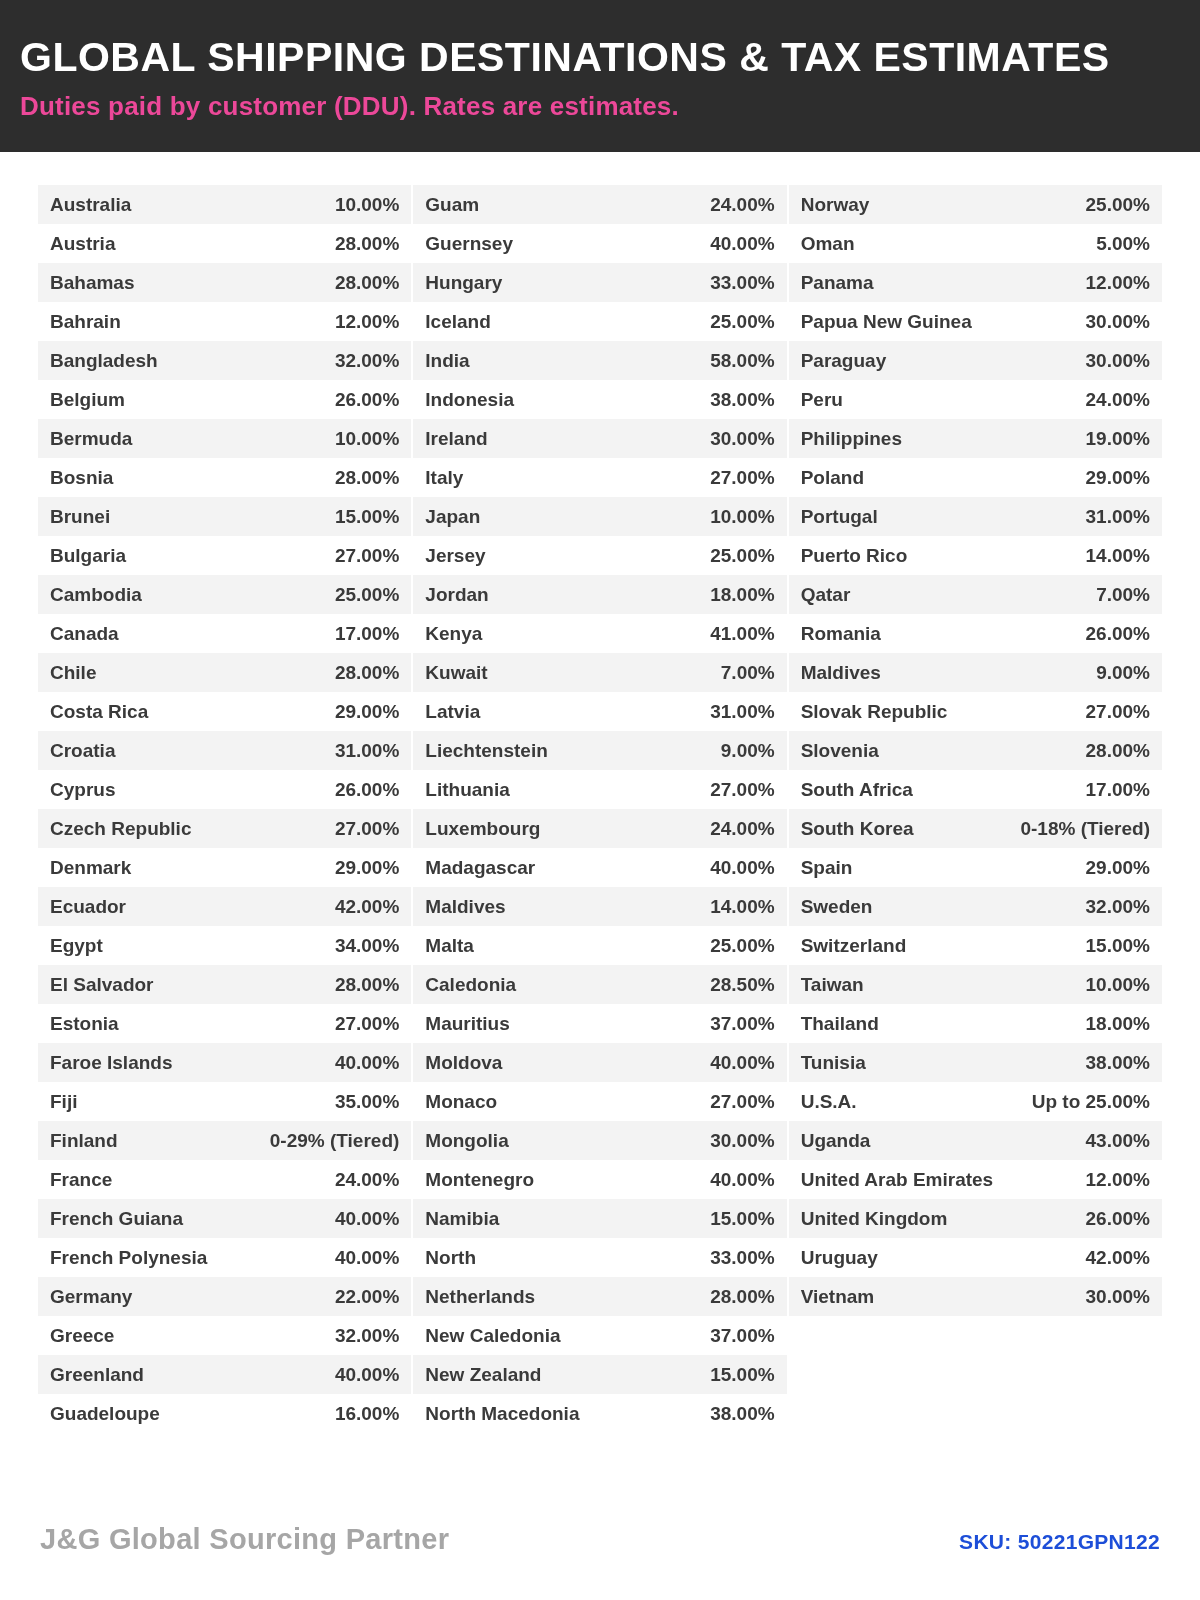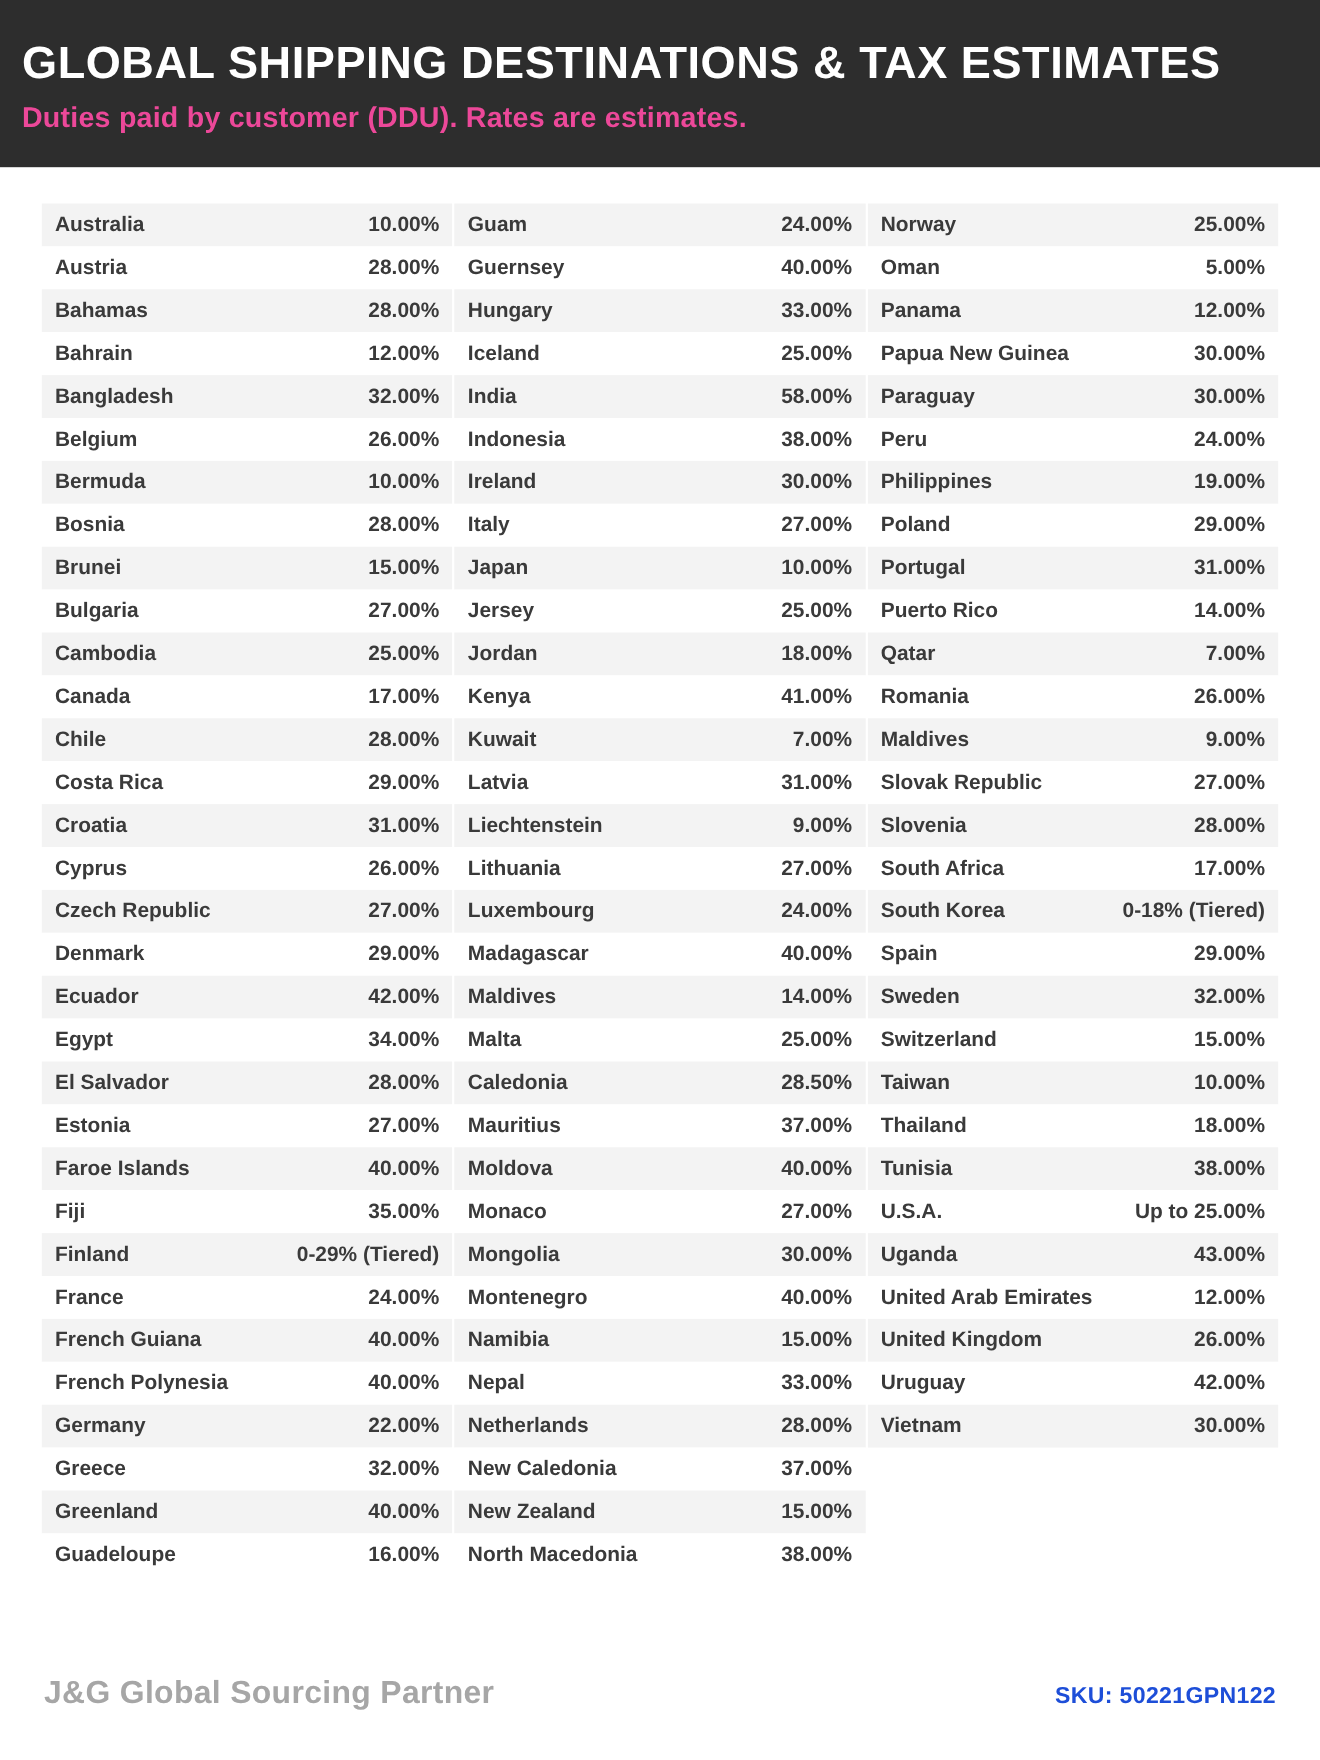--- a/index.html
+++ b/index.html
@@ -334,21 +334,21 @@
         </div>
         <div class="row">
           <span class="country">Montenegro</span>
           <span class="rate">40.00%</span>
         </div>
         <div class="row">
           <span class="country">Namibia</span>
           <span class="rate">15.00%</span>
         </div>
         <div class="row">
-          <span class="country">Nepal</span>
+          <span class="country">North</span>
           <span class="rate">33.00%</span>
         </div>
         <div class="row">
           <span class="country">Netherlands</span>
           <span class="rate">28.00%</span>
         </div>
         <div class="row">
           <span class="country">New Caledonia</span>
           <span class="rate">37.00%</span>
         </div>

